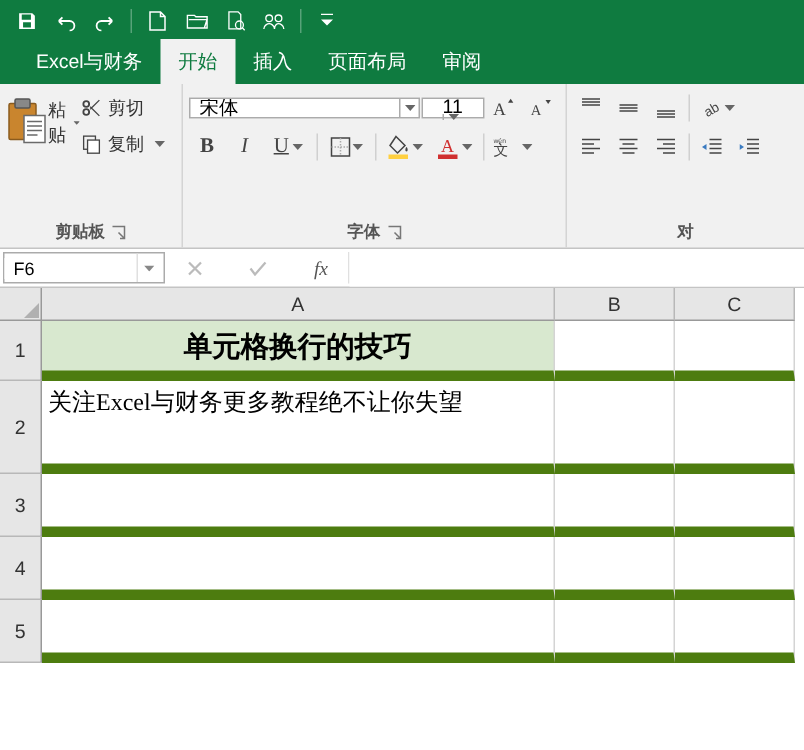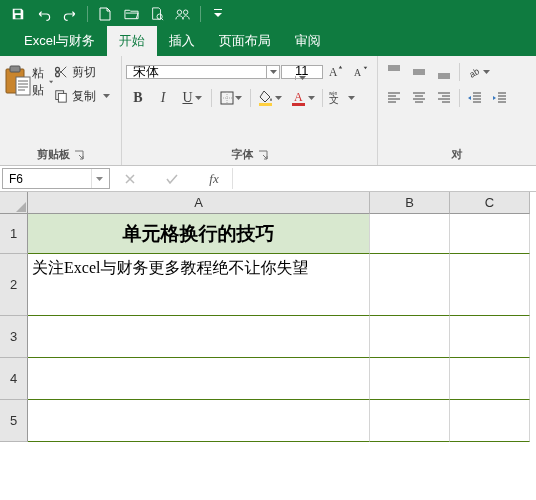--- a/index.html
+++ b/index.html
@@ -51,21 +51,21 @@
   
   
   .grid { background: #fff; position: relative; }
   .corner { position: absolute; left: 0; top: 0; width: 28px; height: 22px; background: #e6e6e6; border-right: 1px solid #999; border-bottom: 1px solid #999; display:flex; align-items:flex-end; justify-content:flex-end; padding:1px;}
   .corner svg { fill:#b0b0b0;}
   .col-hdrs { position: absolute; left: 28px; top: 0; height: 22px; display: flex; }
   .col-hdr { background: #e6e6e6; border-right: 1px solid #b8b8b8; border-bottom: 1px solid #999; display: flex; align-items: center; justify-content: center; color: #333; font-size: 13px; }
   .row-hdrs { position: absolute; left: 0; top: 22px; width: 28px; }
   .row-hdr { background: #e6e6e6; border-right: 1px solid #999; border-bottom: 1px solid #b8b8b8; display: flex; align-items: center; justify-content: center; color: #333; font-size: 13px; }
   .cells { position: absolute; left: 28px; top: 22px; }
-  .cell { position: absolute; border-right: 1px solid #d4d4d4; border-bottom: 1px solid #4d7c0f; padding: 16px 4px; font-size: 16px; font-family: SimSun, serif; display: flex; align-items: center; overflow: visible; white-space: nowrap; }
+  .cell { position: absolute; border-right: 1px solid #d4d4d4; border-bottom: 7px solid #4d7c0f; padding: 16px 4px; font-size: 16px; font-family: SimSun, serif; display: flex; align-items: center; overflow: visible; white-space: nowrap; }
   .cell.header { background: #d8e8cf; font-weight: bold; justify-content: center; font-size: 19px; }
 </style>
 </head>
 <body>
 
 <div class="titlebar">
   <div class="qat-btn">
       <svg width="14" height="14" viewBox="0 0 16 16">
         <path d="M2 2h10l2 2v10H2V2zm2 1v4h7V3H4zm1 6v4h6V9H5z"></path>
       </svg>

